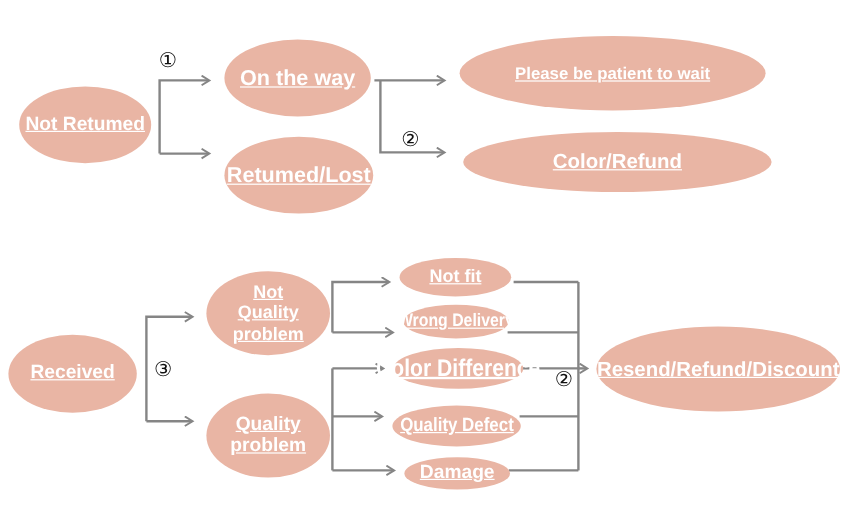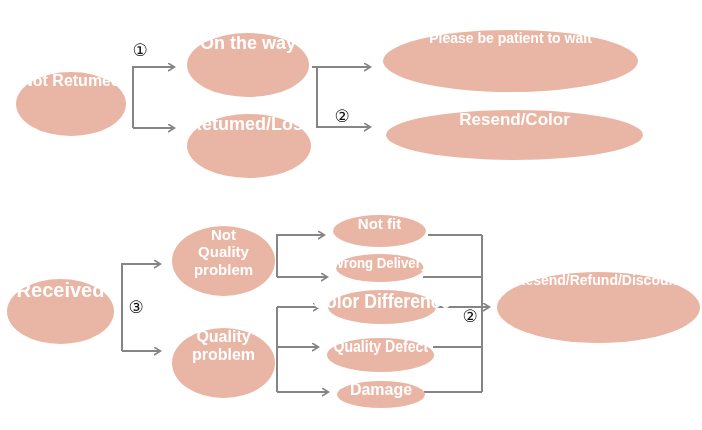--- a/index.html
+++ b/index.html
@@ -30,55 +30,57 @@
     fill: none;
     stroke: var(--connector, #858585);
     stroke-width: 1.6;
   }
   .node {
     position: absolute;
     border-radius: 50%;
     background: var(--node-fill, #e9b5a4);
     color: var(--node-text, #ffffff);
     display: flex;
+    align-items: center;
     justify-content: center;
     text-align: center;
     font-weight: bold;
     line-height: 1.15;
     white-space: nowrap;
     box-sizing: border-box;
+    text-decoration: underline;
   }
   .node.wrap { white-space: normal; }
   .node.condensed { transform: none; }
   .node.condensed .txt { display:inline-block; transform: scaleX(0.88); }
   .badge {
     position: absolute;
     width: 18px;
     text-align: center;
     font-size: 17px;
     line-height: 18px;
     color: var(--badge, #111111);
     font-weight: normal;
   }
 
   
   #n-not-received      { left:16px;  top:72px;  width:110px; height:64px; font-size:16px; }
   #n-on-the-way        { left:187px; top:33px;  width:122px; height:64px; font-size:18px; }
   #n-returned-lost     { left:187px; top:114px;  width:124px; height:64px; font-size:18px; }
   #n-please-wait       { left:383px; top:30px;  width:255px; height:62px; font-size:14px; }
   #n-resend-refund     { left:386px; top:110px; width:257px; height:50px; font-size:17px; }
-  #n-received          { left:7px;   top:279px; width:107px; height:65px; font-size:20px; }
+  #n-received          { left:7px;   top:279px; width:107px; height:65px; font-size:16px; }
   #n-not-quality       { left:172px; top:226px; width:103px; height:70px; font-size:15px; padding:0 18px; }
   #n-quality           { left:172px; top:328px; width:103px; height:70px; font-size:16px; padding:0 14px; }
   #n-not-fit           { left:333px; top:215px; width:93px;  height:32px; font-size:15px; }
   #n-wrong-delivery    { left:336px; top:254px; width:88px;  height:28px; font-size:15px; }
   #n-color-difference  { left:328px; top:290px; width:108px; height:34px; font-size:20px; }
   #n-quality-defect    { left:327px; top:338px; width:107px; height:34px; font-size:16px; }
   #n-damage            { left:337px; top:381px; width:88px;  height:27px; font-size:16px; }
-  #n-rrd               { left:497px; top:272px; width:203px; height:71px; font-size:14px; }
+  #n-rrd               { left:497px; top:272px; width:203px; height:71px; font-size:17px; }
 
   #b-step1  { left:131px; top:42px;  }
   #b-step2t { left:333px; top:108px; }
   #b-step3  { left:127px; top:299px; }
   #b-step2b { left:461px; top:308px; }
 </style>
 </head>
 <body>
 
 <div class="canvas">
@@ -122,21 +124,21 @@
   <div class="node" id="n-on-the-way">
     <span class="txt">On the way</span>
   </div>
   <div class="node" id="n-returned-lost">
     <span class="txt">Retumed/Lost</span>
   </div>
   <div class="node" id="n-please-wait">
     <span class="txt">Please be patient to wait</span>
   </div>
   <div class="node" id="n-resend-refund">
-    <span class="txt">Resend/Color</span>
+    <span class="txt">Color/Refund</span>
   </div>
   <div class="node" id="n-received">
     <span class="txt">Received</span>
   </div>
   <div class="node wrap" id="n-not-quality">
     <span class="txt">Not Quality problem</span>
   </div>
   <div class="node wrap" id="n-quality">
     <span class="txt">Quality problem</span>
   </div>

